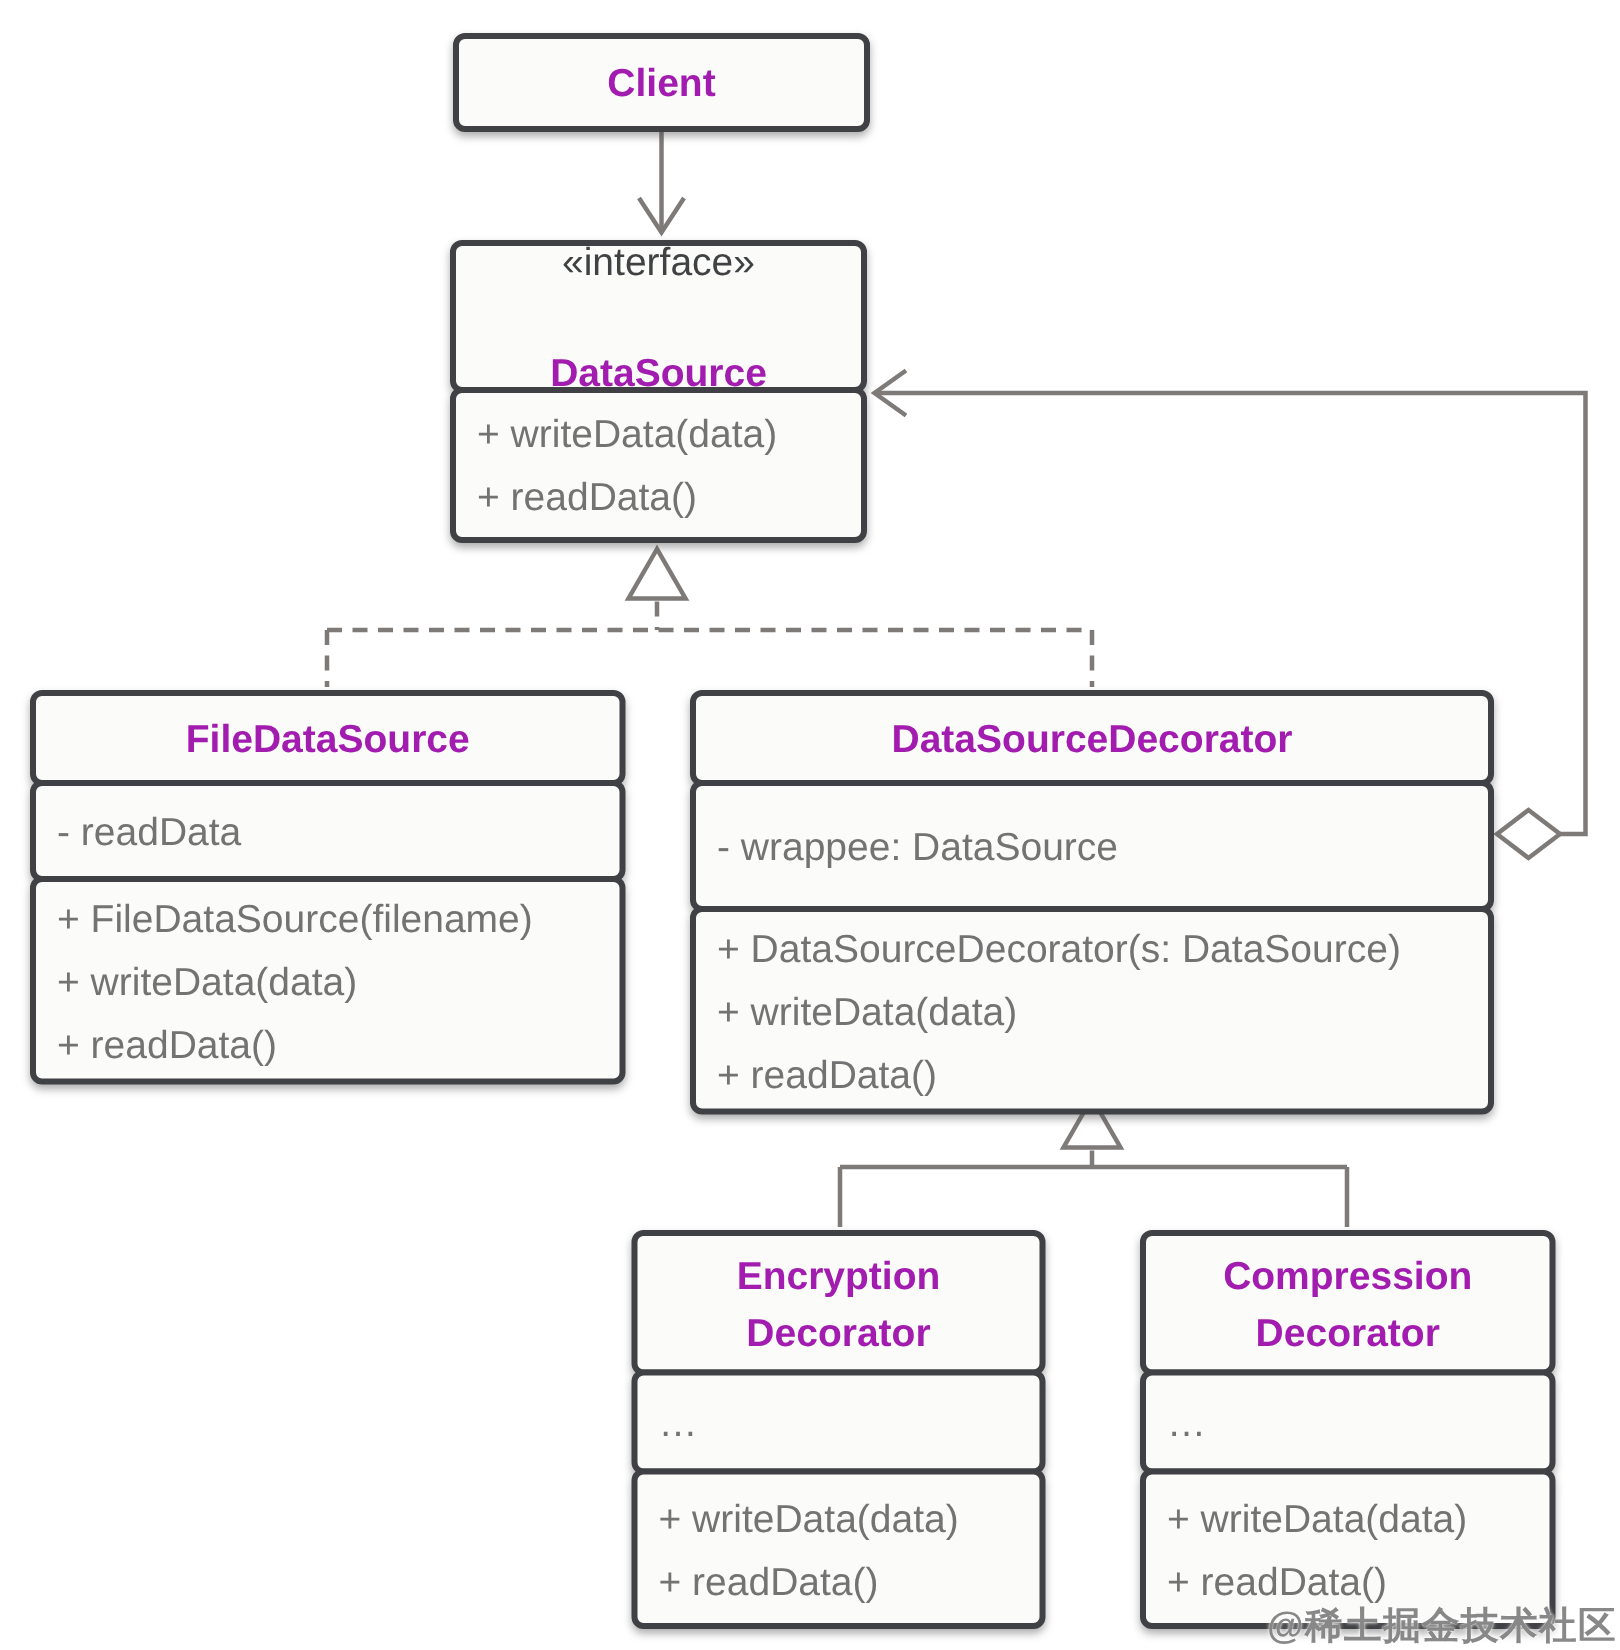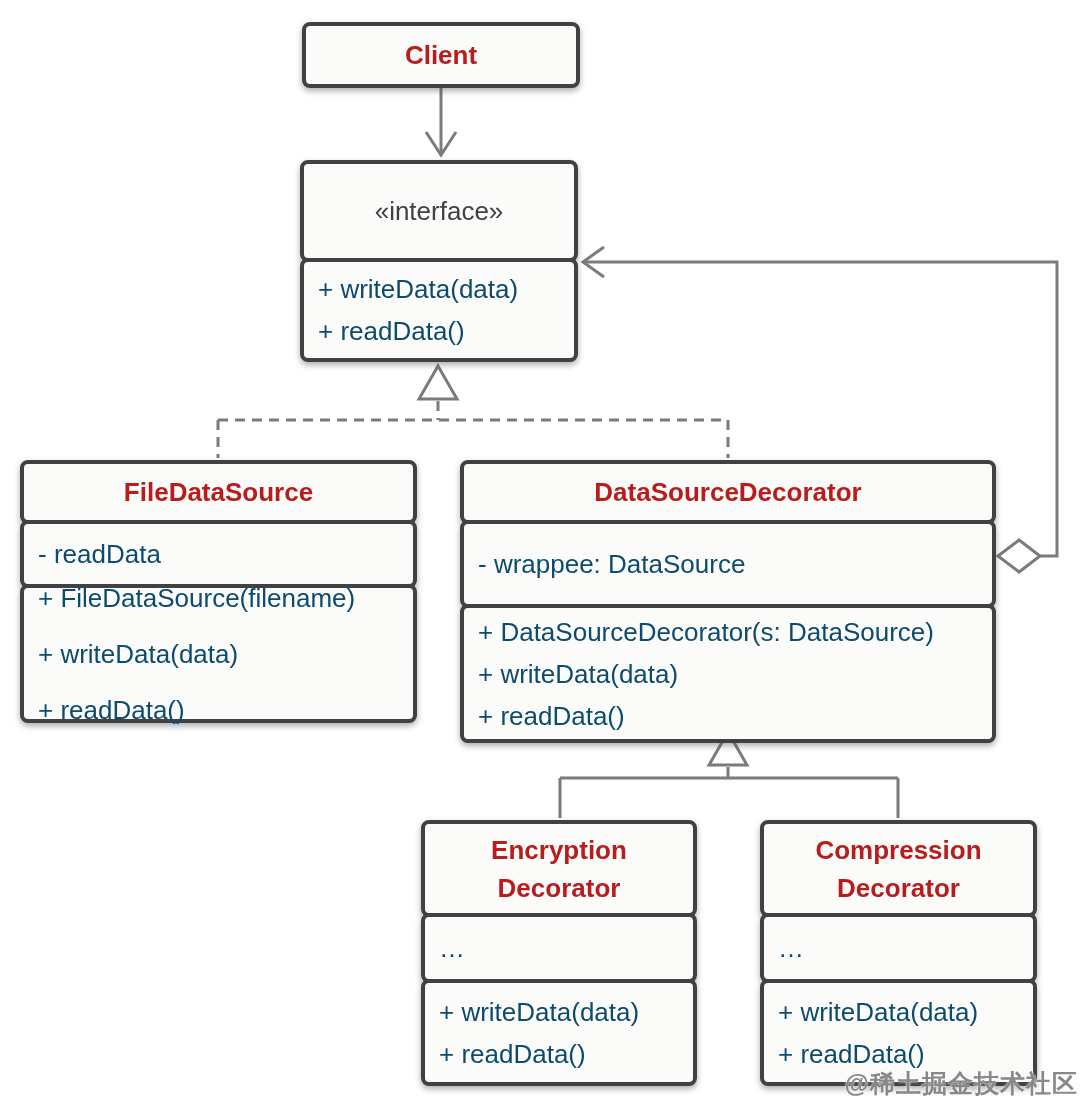--- a/index.html
+++ b/index.html
@@ -30,29 +30,29 @@
   }
   .comp:first-child{margin-top:0;}
   .head{
     display:flex;flex-direction:column;
     align-items:center;justify-content:center;
   }
   .stereotype{
     font-size:26px;color:#3f4143;line-height:38px;font-weight:400;
   }
   .title{
-    font-size:26px;font-weight:bold;color:#b91c1c;line-height:38px;
+    font-size:26px;font-weight:bold;color:#a21caf;line-height:38px;
     text-align:center;
   }
   .members{
     display:flex;flex-direction:column;justify-content:center;
     padding-left:14px;
   }
   .member{
-    font-size:26px;color:#0c4a6e;line-height:42px;white-space:nowrap;
+    font-size:26px;color:#737373;line-height:42px;white-space:nowrap;
   }
   .watermark{
     position:absolute;
     right:2px;bottom:0px;
     font-size:25px;font-weight:bold;
     color:rgba(120,120,120,0.88);
     text-shadow:0 0 3px rgba(255,255,255,0.9), 0 0 1px rgba(255,255,255,0.9);
     letter-spacing:1px;
   }
 </style>
@@ -87,35 +87,36 @@
 
   <div class="uml-box" style="left:302px;top:22px;width:278px;">
     <div class="comp head" style="height:66px;">
       <div class="title">Client</div>
     </div>
   </div>
 
   <div class="uml-box" style="left:300px;top:160px;width:278px;">
     <div class="comp head" style="height:102px;gap:36px;">
       <div class="stereotype">«interface»</div>
+      <div class="title">DataSource</div>
     </div>
     <div class="comp members" style="height:104px;">
       <div class="member">+ writeData(data)</div>
       <div class="member">+ readData()</div>
     </div>
   </div>
 
   <div class="uml-box" style="left:20px;top:460px;width:397px;">
     <div class="comp head" style="height:64px;">
       <div class="title">FileDataSource</div>
     </div>
     <div class="comp members" style="height:68px;">
       <div class="member">- readData</div>
     </div>
-    <div class="comp members" style="height:139px;gap:14px;">
+    <div class="comp members" style="height:139px;">
       <div class="member">+ FileDataSource(filename)</div>
       <div class="member">+ writeData(data)</div>
       <div class="member">+ readData()</div>
     </div>
   </div>
 
   <div class="uml-box" style="left:460px;top:460px;width:536px;">
     <div class="comp head" style="height:64px;">
       <div class="title">DataSourceDecorator</div>
     </div>

